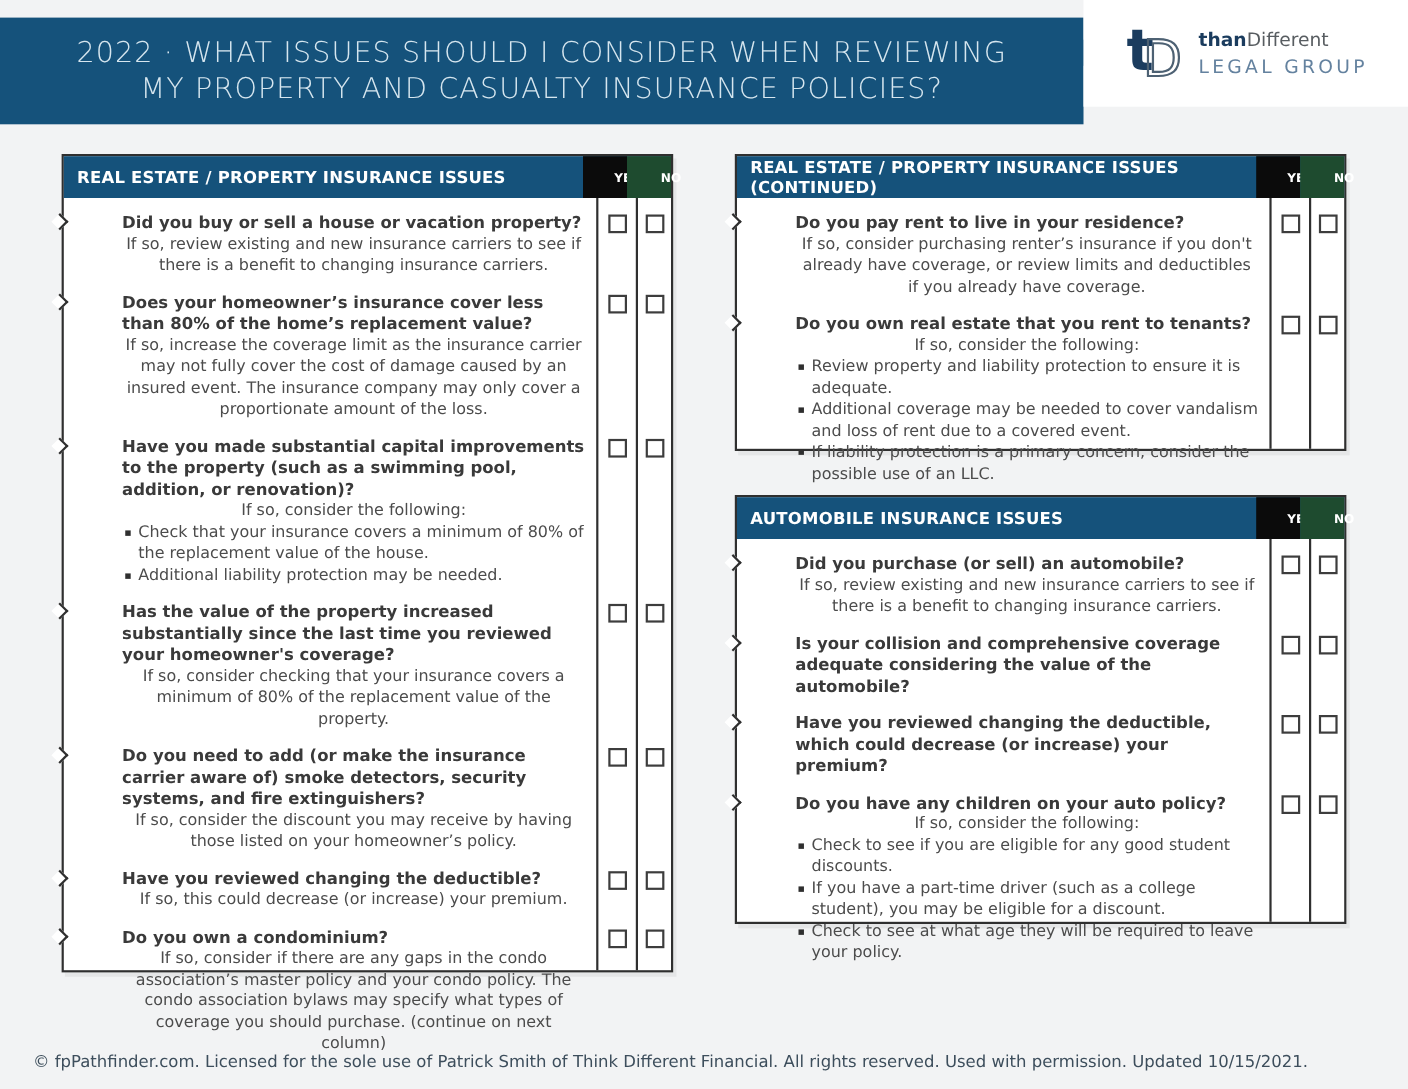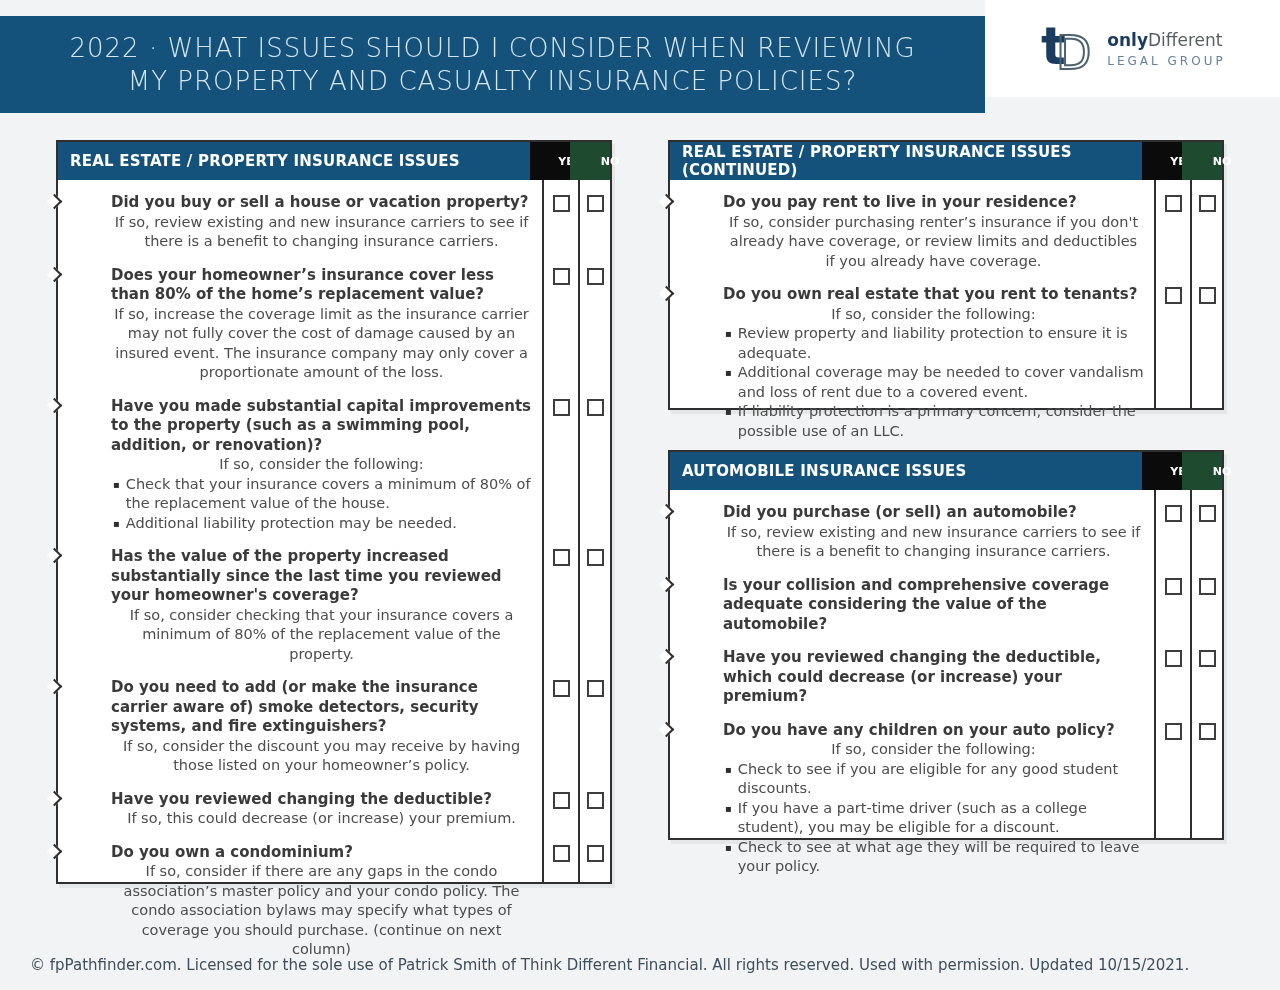--- a/index.html
+++ b/index.html
@@ -11,21 +11,21 @@
   .banner-arrow { position:absolute; left:985px; top:36px; width:0; height:0;
     border-left:16px solid #15527B; border-top:12px solid transparent; border-bottom:12px solid transparent; }
   .banner-title { width:100%; height:100%; display:flex; flex-direction:column; justify-content:center;
     align-items:center; color:#d6e6ef; font-size:26px; line-height:33px; letter-spacing:1px; font-weight:300; }
   .logo-area { position:absolute; left:985px; top:0; width:295px; height:97px; background:#ffffff;
     display:flex; align-items:center; justify-content:center; gap:6px; }
   .logo-text { display:flex; flex-direction:column; }
   .logo-line1 { font-size:17px; }
   .brand-bold { font-weight:bold; color:#1b3c5e; }
   .brand-reg { color:#585d61; }
-  .logo-line2 { font-size:12px; letter-spacing:3px; color:#64829f; margin-top:4px; }
+  .logo-line2 { font-size:17px; letter-spacing:3px; color:#64829f; margin-top:4px; }
 
   
   .panel { position:absolute; width:556px; background:#ffffff; border:2px solid #2f2f2f;
     box-shadow:3px 4px 0 rgba(0,0,0,0.05); }
   .panel-0 { left:56px;  top:140px; height:744px; }
   .panel-1 { left:668px; top:140px; height:270px; }
   .panel-2 { left:668px; top:450px; height:390px; }
 
   .panel-header { display:flex; height:38px; background:#15527B; align-items:stretch; }
   .header-title { flex:1; display:flex; align-items:center; padding-left:12px; color:#ffffff;
@@ -65,21 +65,21 @@
   </div>
 </div>
 <div class="banner-arrow"></div>
 <div class="logo-area">
   <svg width="62" height="62" viewBox="0 0 62 62">
     <text x="2" y="46" font-family="DejaVu Sans" font-size="52" font-weight="bold" fill="#1b3c5e">t</text>
     <text x="17" y="51" font-family="DejaVu Sans" font-size="46" fill="none" stroke="#4d6173" stroke-width="2">D</text>
   </svg>
   <div class="logo-text">
     <div class="logo-line1">
-      <span class="brand-bold">only</span><span class="brand-reg">Different</span>
+      <span class="brand-bold">than</span><span class="brand-reg">Different</span>
     </div>
     <div class="logo-line2">LEGAL GROUP</div>
   </div>
 </div>
 
 <div id="panels">
     <div class="panel panel-0">
     <div class="panel-header">
       <div class="header-title">REAL ESTATE / PROPERTY INSURANCE ISSUES</div>
       <div class="header-yes">YES</div>

